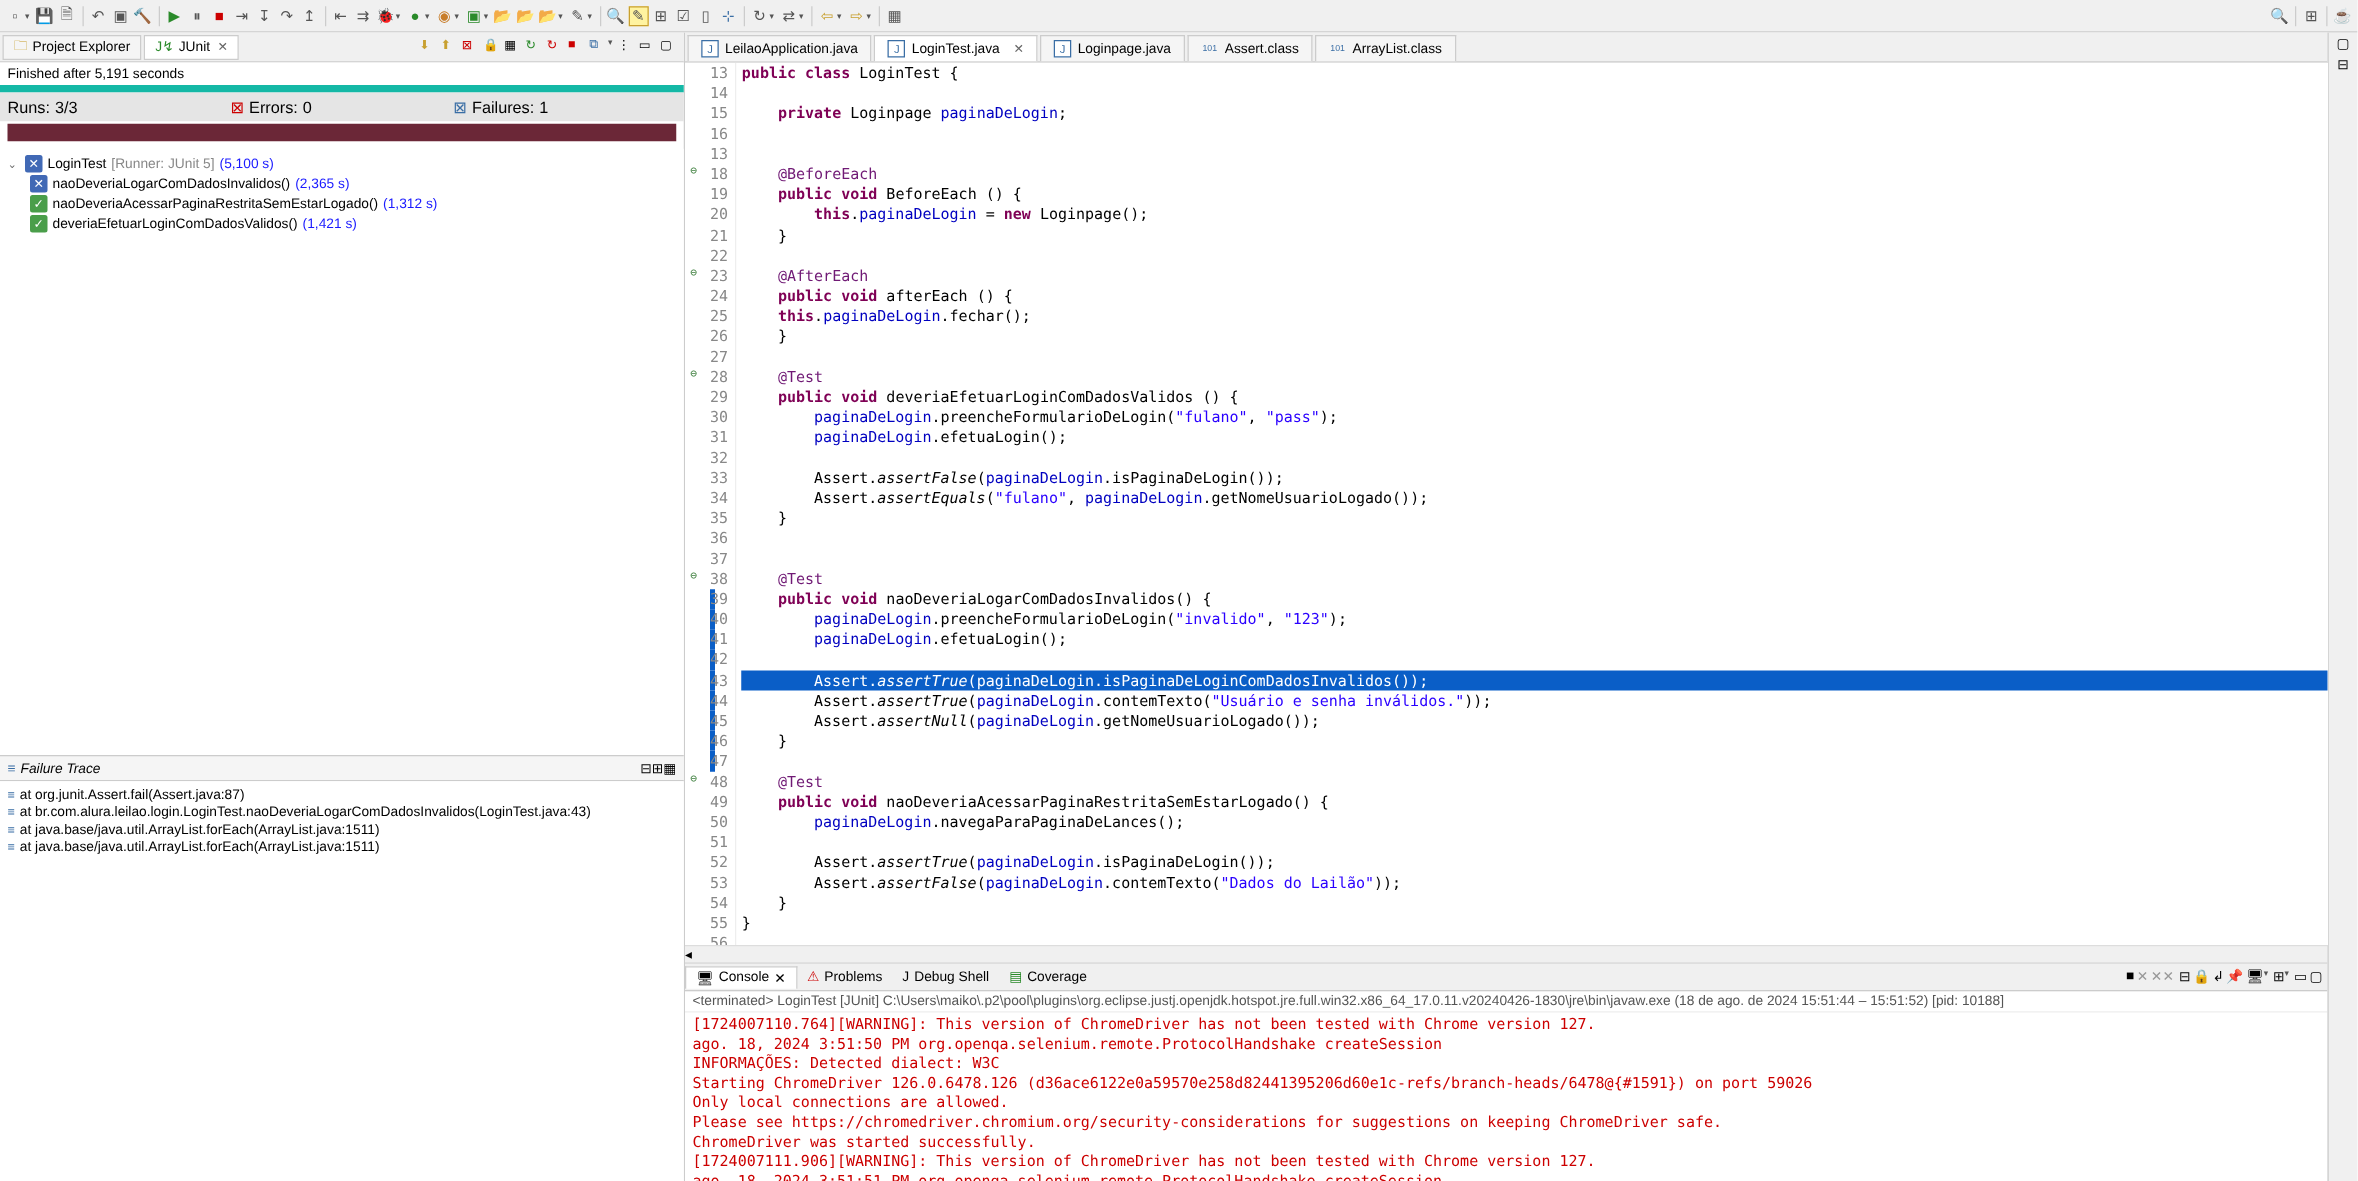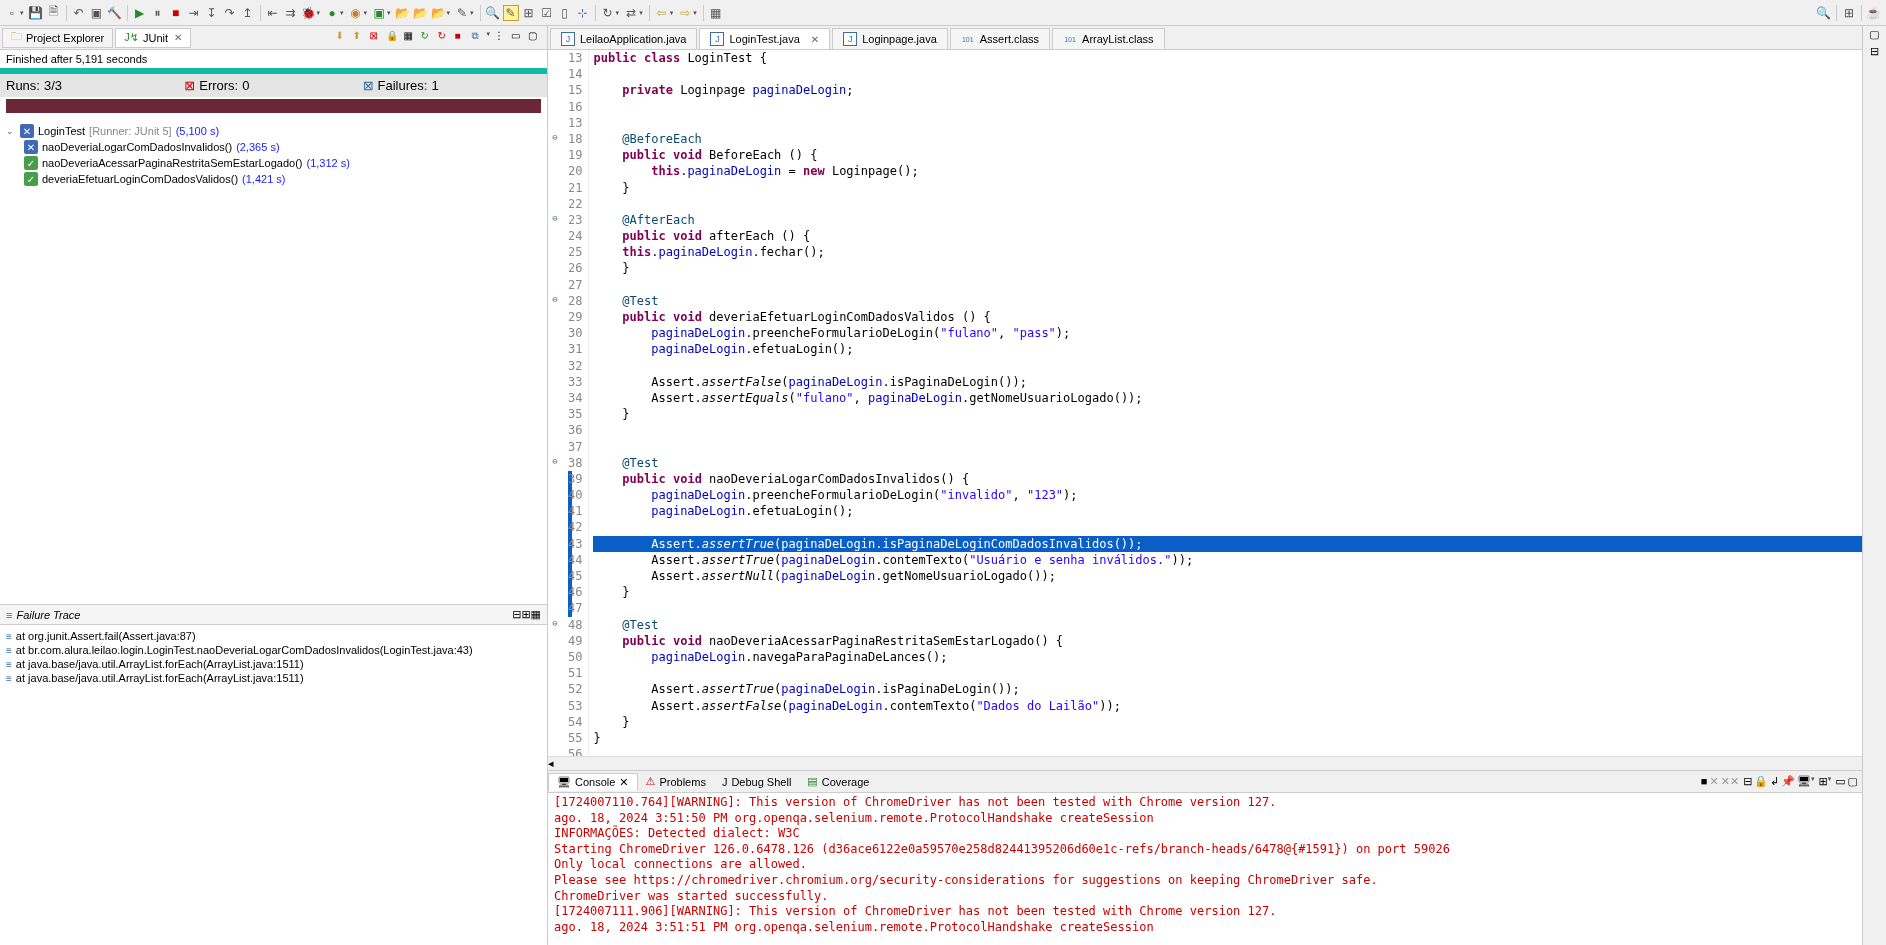--- a/index.html
+++ b/index.html
@@ -45,21 +45,21 @@
 .gutter .ln { height: 16.2px; position: relative; }
 .marker-gutter { width: 14px; background: #fff; }
 .marker-gutter .mk { height: 16.2px; font-size: 9px; text-align: center; color: #3a7d3a; }
 .code { flex: 1; padding-left: 4px; white-space: pre; }
 .code .line { height: 16.2px; }
 .code .hl { background: #0a5ec7; color: #fff; }
 .code .hl .kw, .code .hl .field, .code .hl .str, .code .hl .ann, .code .hl .it { color: #fff; }
 .kw { color: #7f0055; font-weight: bold; }
 .field { color: #0000c0; }
 .str { color: #2a00ff; }
-.ann { color: #0c4a6e; }
+.ann { color: #701a75; }
 .it { font-style: italic; }
 .blue-bar { position: absolute; left: 0; width: 4px; height: 16.2px; background: #0a5ec7; }
 .editor-scroll { height: 14px; background: #f0f0f0; border-top: 1px solid #ddd; }
 .bottom-panel { border-top: 1px solid #ccc; display: flex; flex-direction: column; height: 175px; }
 .console-tabs { display: flex; background: #f0f0f0; border-bottom: 1px solid #ccc; height: 22px; align-items: center; }
 .console-tab { padding: 2px 8px; display: flex; align-items: center; gap: 4px; font-size: 11px; cursor: pointer; }
 .console-tab.active { background: #fff; border: 1px solid #ccc; border-bottom: none; }
 .console-toolbar { margin-left: auto; display: flex; gap: 2px; padding-right: 4px; }
 .console-info { padding: 2px 6px; font-size: 11px; color: #555; border-bottom: 1px solid #eee; }
 .console-output { flex: 1; overflow: auto; padding: 2px 6px; font-family: Consolas, monospace; font-size: 12px; line-height: 1.3; }
@@ -386,20 +386,21 @@
             <span class="tb-icon">↲</span>
             <span class="tb-icon">📌</span>
             <span class="tb-icon">🖥</span>
               <span class="dropdown-arrow">▾</span>
             <span class="tb-icon">⊞</span>
               <span class="dropdown-arrow">▾</span>
             <span class="tb-icon">▭</span>
             <span class="tb-icon">▢</span>
           </div>
         </div>
+        <div class="console-info">&lt;terminated&gt; LoginTest [JUnit] C:\Users\maiko\.p2\pool\plugins\org.eclipse.justj.openjdk.hotspot.jre.full.win32.x86_64_17.0.11.v20240426-1830\jre\bin\javaw.exe  (18 de ago. de 2024 15:51:44 – 15:51:52) [pid: 10188]</div>
         <div class="console-output" id="console-lines">
             <div class="red">[1724007110.764][WARNING]: This version of ChromeDriver has not been tested with Chrome version 127.</div>
             <div class="red">ago. 18, 2024 3:51:50 PM org.openqa.selenium.remote.ProtocolHandshake createSession</div>
             <div class="red">INFORMAÇÕES: Detected dialect: W3C</div>
             <div class="red">Starting ChromeDriver 126.0.6478.126 (d36ace6122e0a59570e258d82441395206d60e1c-refs/branch-heads/6478@{#1591}) on port 59026</div>
             <div class="red">Only local connections are allowed.</div>
             <div class="red">Please see https://chromedriver.chromium.org/security-considerations for suggestions on keeping ChromeDriver safe.</div>
             <div class="red">ChromeDriver was started successfully.</div>
             <div class="red">[1724007111.906][WARNING]: This version of ChromeDriver has not been tested with Chrome version 127.</div>
             <div class="red">ago. 18, 2024 3:51:51 PM org.openqa.selenium.remote.ProtocolHandshake createSession</div>

